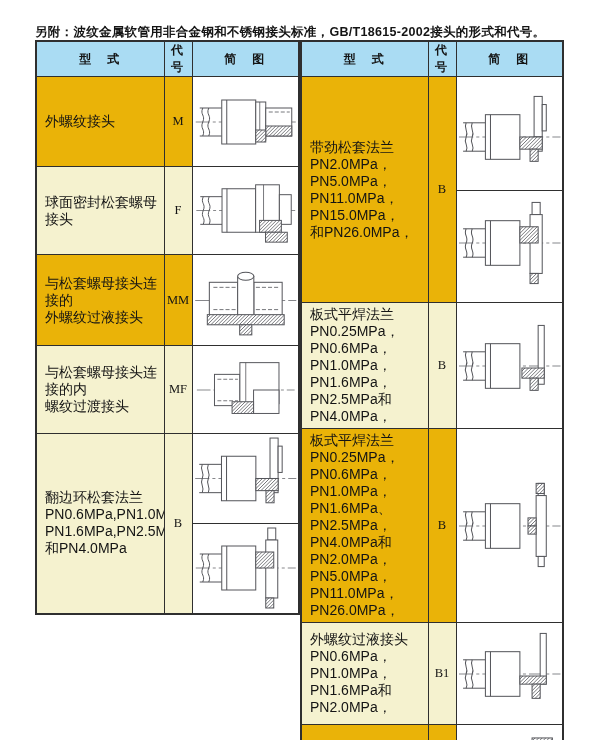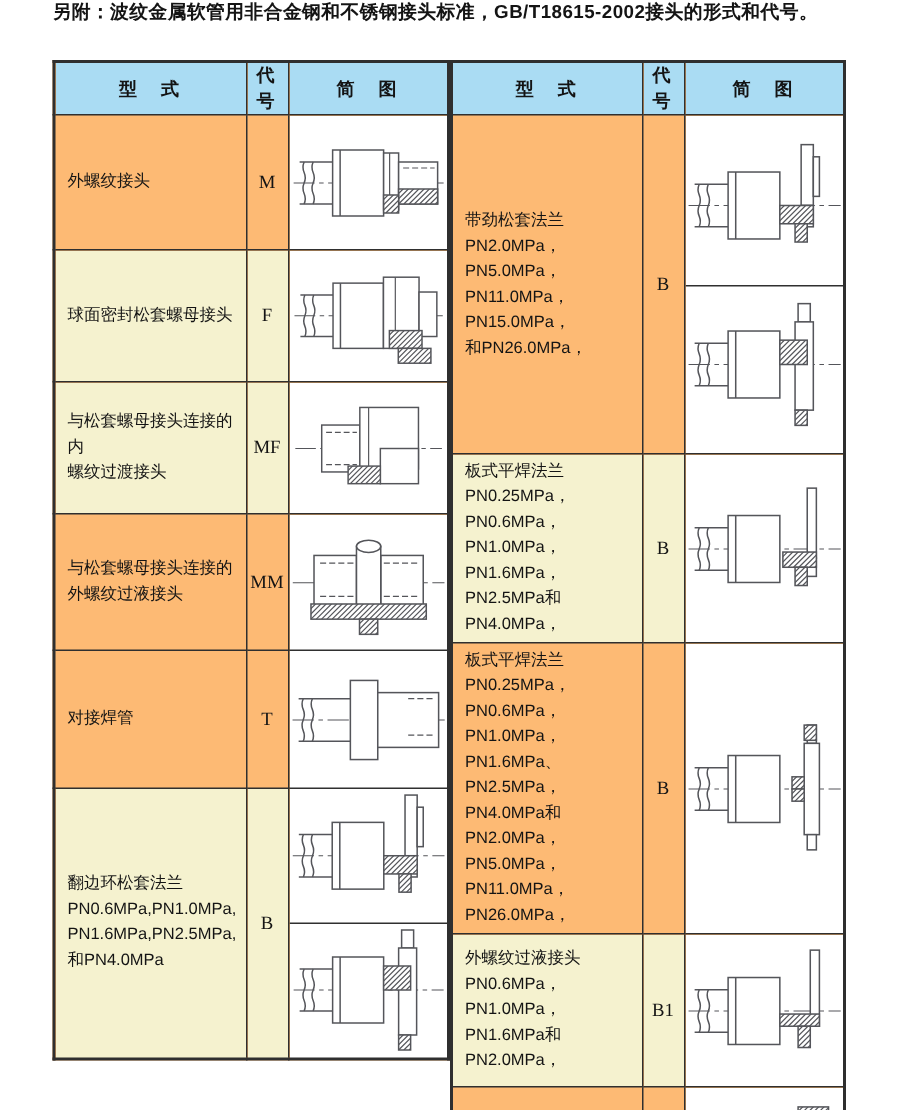--- a/index.html
+++ b/index.html
@@ -4,34 +4,34 @@
 <style>
   :root{
     --bd:#2f2f2f; --hdr:#aadcf3; --hl:#f5f2cf; --lc:#54555a;
   }
   html,body{margin:0;padding:0;}
   body{
     width:600px;height:740px;background:#ffffff;position:relative;overflow:hidden;
     font-family:"Liberation Sans","DejaVu Sans",sans-serif;color:#141414;
   }
   .title{
-    position:absolute;left:35px;top:0;width:540px;
+    position:absolute;left:35px;top:24px;width:540px;
     font-size:12.5px;font-weight:bold;letter-spacing:0.3px;
   }
   table.ft{
     position:absolute;top:40px;border-collapse:collapse;table-layout:fixed;
-    background:#fdba74;border:2px solid var(--bd);
+    background:#eab308;border:2px solid var(--bd);
   }
   .ft th,.ft td{border:1px solid var(--bd);padding:0;vertical-align:middle;overflow:hidden;}
   th.h{
     background:var(--hdr);font-size:12px;font-weight:bold;height:25px;
     letter-spacing:2px;font-family:"Liberation Serif","DejaVu Serif",serif;
   }
   td.type{padding:3px 3px 3px 8px;}
-  td.type .tx{white-space:pre-line;font-size:11px;line-height:17px;}
+  td.type .tx{white-space:pre-line;font-size:14px;line-height:17px;}
   td.code{
     text-align:center;font-family:"Liberation Serif","DejaVu Serif",serif;
     font-size:12.5px;
   }
   td.diag{background:#fff;}
   .hl{background:var(--hl);}
   .dstack{display:flex;flex-direction:column;}
   .dhalf{box-sizing:border-box;}
   .dhalf + .dhalf{border-top:1px solid var(--bd);}
   svg.fd{display:block;width:100%;height:100%;}
@@ -150,55 +150,20 @@
               <line x1="61.5" y1="76" x2="75.5" y2="62" stroke="#54555a" stroke-width="0.8" fill="none"></line>
               <line x1="65" y1="76" x2="79" y2="62" stroke="#54555a" stroke-width="0.8" fill="none"></line>
               <line x1="68.5" y1="76" x2="82.5" y2="62" stroke="#54555a" stroke-width="0.8" fill="none"></line>
               <line x1="72" y1="76" x2="86" y2="62" stroke="#54555a" stroke-width="0.8" fill="none"></line>
               <line x1="75.5" y1="76" x2="89.5" y2="62" stroke="#54555a" stroke-width="0.8" fill="none"></line>
               <line x1="79" y1="76" x2="93" y2="62" stroke="#54555a" stroke-width="0.8" fill="none"></line>
               <line x1="82.5" y1="76" x2="96.5" y2="62" stroke="#54555a" stroke-width="0.8" fill="none"></line>
               <line x1="86" y1="76" x2="100" y2="62" stroke="#54555a" stroke-width="0.8" fill="none"></line>
               <line x1="89.5" y1="76" x2="103.5" y2="62" stroke="#54555a" stroke-width="0.8" fill="none"></line>
               <line x1="93" y1="76" x2="107" y2="62" stroke="#54555a" stroke-width="0.8" fill="none"></line>
-            </g>
-          </svg>
-        </td>
-  </tr>
-  <tr style="height:88px">
-    <td class="type hl">
-          <div class="tx">与松套螺母接头连接的内
-螺纹过渡接头</div>
-        </td>
-    <td class="code hl">MF</td>
-    <td class="diag">
-          <svg class="fd" style="height:86px" viewBox="0 0 104 88">
-            <line x1="2" y1="44" x2="102" y2="44" stroke="#54555a" stroke-width="0.7" fill="none" stroke-dasharray="14 3 3 3"></line>
-            <rect x="20" y="28" width="26" height="32" fill="#fff" stroke="#54555a" stroke-width="1"></rect>
-            <line x1="23" y1="33" x2="44" y2="33" stroke="#54555a" stroke-width="0.8" fill="none" stroke-dasharray="4 2"></line>
-            <line x1="23" y1="55" x2="44" y2="55" stroke="#54555a" stroke-width="0.8" fill="none" stroke-dasharray="4 2"></line>
-            <rect x="46" y="16" width="40" height="42" fill="#fff" stroke="#54555a" stroke-width="1"></rect>
-            <line x1="52" y1="16" x2="52" y2="58" stroke="#54555a" stroke-width="0.8" fill="none"></line>
-            <rect x="60" y="44" width="26" height="24" fill="#fff" stroke="#54555a" stroke-width="1"></rect>
-            <clipPath id="hx6">
-              <rect x="38" y="56" width="22" height="12"></rect>
-            </clipPath>
-            <rect x="38" y="56" width="22" height="12" fill="#fff" stroke="#54555a" stroke-width="1"></rect>
-            <g clip-path="url(#hx6)">
-              <line x1="22" y1="68" x2="38" y2="52" stroke="#54555a" stroke-width="0.8" fill="none"></line>
-              <line x1="25.5" y1="68" x2="41.5" y2="52" stroke="#54555a" stroke-width="0.8" fill="none"></line>
-              <line x1="29" y1="68" x2="45" y2="52" stroke="#54555a" stroke-width="0.8" fill="none"></line>
-              <line x1="32.5" y1="68" x2="48.5" y2="52" stroke="#54555a" stroke-width="0.8" fill="none"></line>
-              <line x1="36" y1="68" x2="52" y2="52" stroke="#54555a" stroke-width="0.8" fill="none"></line>
-              <line x1="39.5" y1="68" x2="55.5" y2="52" stroke="#54555a" stroke-width="0.8" fill="none"></line>
-              <line x1="43" y1="68" x2="59" y2="52" stroke="#54555a" stroke-width="0.8" fill="none"></line>
-              <line x1="46.5" y1="68" x2="62.5" y2="52" stroke="#54555a" stroke-width="0.8" fill="none"></line>
-              <line x1="50" y1="68" x2="66" y2="52" stroke="#54555a" stroke-width="0.8" fill="none"></line>
-              <line x1="53.5" y1="68" x2="69.5" y2="52" stroke="#54555a" stroke-width="0.8" fill="none"></line>
-              <line x1="57" y1="68" x2="73" y2="52" stroke="#54555a" stroke-width="0.8" fill="none"></line>
             </g>
           </svg>
         </td>
   </tr>
   <tr style="height:91px">
     <td class="type">
           <div class="tx">与松套螺母接头连接的
 外螺纹过液接头</div>
         </td>
     <td class="code">MM</td>
@@ -255,36 +220,52 @@
               <line x1="39" y1="78" x2="53" y2="64" stroke="#54555a" stroke-width="0.8" fill="none"></line>
               <line x1="42.5" y1="78" x2="56.5" y2="64" stroke="#54555a" stroke-width="0.8" fill="none"></line>
               <line x1="46" y1="78" x2="60" y2="64" stroke="#54555a" stroke-width="0.8" fill="none"></line>
               <line x1="49.5" y1="78" x2="63.5" y2="64" stroke="#54555a" stroke-width="0.8" fill="none"></line>
               <line x1="53" y1="78" x2="67" y2="64" stroke="#54555a" stroke-width="0.8" fill="none"></line>
               <line x1="56.5" y1="78" x2="70.5" y2="64" stroke="#54555a" stroke-width="0.8" fill="none"></line>
             </g>
           </svg>
         </td>
   </tr>
-  <tr style="height:92px">
-    <td class="type">
-          <div class="tx">对接焊管</div>
-        </td>
-    <td class="code">T</td>
-    <td class="diag">
-          <svg class="fd" style="height:90px" viewBox="0 0 104 88">
+  <tr style="height:88px">
+    <td class="type hl">
+          <div class="tx">与松套螺母接头连接的内
+螺纹过渡接头</div>
+        </td>
+    <td class="code hl">MF</td>
+    <td class="diag">
+          <svg class="fd" style="height:86px" viewBox="0 0 104 88">
             <line x1="2" y1="44" x2="102" y2="44" stroke="#54555a" stroke-width="0.7" fill="none" stroke-dasharray="14 3 3 3"></line>
-            <line x1="6" y1="30" x2="40" y2="30" stroke="#54555a" stroke-width="1" fill="none"></line>
-            <line x1="6" y1="58" x2="40" y2="58" stroke="#54555a" stroke-width="1" fill="none"></line>
-            <path d="M9,30 c-3,7 3,7 0,14 c-3,7 3,7 0,14" fill="none" stroke="#54555a" stroke-width="1"></path>
-            <path d="M15,30 c-3,7 3,7 0,14 c-3,7 3,7 0,14" fill="none" stroke="#54555a" stroke-width="1"></path>
-            <rect x="40" y="18" width="18" height="52" fill="#fff" stroke="#54555a" stroke-width="1"></rect>
-            <rect x="58" y="26" width="40" height="36" fill="#fff" stroke="#54555a" stroke-width="1"></rect>
-            <line x1="78" y1="30" x2="95" y2="30" stroke="#54555a" stroke-width="0.8" fill="none" stroke-dasharray="4 2"></line>
-            <line x1="78" y1="54" x2="95" y2="54" stroke="#54555a" stroke-width="0.8" fill="none" stroke-dasharray="4 2"></line>
+            <rect x="20" y="28" width="26" height="32" fill="#fff" stroke="#54555a" stroke-width="1"></rect>
+            <line x1="23" y1="33" x2="44" y2="33" stroke="#54555a" stroke-width="0.8" fill="none" stroke-dasharray="4 2"></line>
+            <line x1="23" y1="55" x2="44" y2="55" stroke="#54555a" stroke-width="0.8" fill="none" stroke-dasharray="4 2"></line>
+            <rect x="46" y="16" width="40" height="42" fill="#fff" stroke="#54555a" stroke-width="1"></rect>
+            <line x1="52" y1="16" x2="52" y2="58" stroke="#54555a" stroke-width="0.8" fill="none"></line>
+            <rect x="60" y="44" width="26" height="24" fill="#fff" stroke="#54555a" stroke-width="1"></rect>
+            <clipPath id="hx6">
+              <rect x="38" y="56" width="22" height="12"></rect>
+            </clipPath>
+            <rect x="38" y="56" width="22" height="12" fill="#fff" stroke="#54555a" stroke-width="1"></rect>
+            <g clip-path="url(#hx6)">
+              <line x1="22" y1="68" x2="38" y2="52" stroke="#54555a" stroke-width="0.8" fill="none"></line>
+              <line x1="25.5" y1="68" x2="41.5" y2="52" stroke="#54555a" stroke-width="0.8" fill="none"></line>
+              <line x1="29" y1="68" x2="45" y2="52" stroke="#54555a" stroke-width="0.8" fill="none"></line>
+              <line x1="32.5" y1="68" x2="48.5" y2="52" stroke="#54555a" stroke-width="0.8" fill="none"></line>
+              <line x1="36" y1="68" x2="52" y2="52" stroke="#54555a" stroke-width="0.8" fill="none"></line>
+              <line x1="39.5" y1="68" x2="55.5" y2="52" stroke="#54555a" stroke-width="0.8" fill="none"></line>
+              <line x1="43" y1="68" x2="59" y2="52" stroke="#54555a" stroke-width="0.8" fill="none"></line>
+              <line x1="46.5" y1="68" x2="62.5" y2="52" stroke="#54555a" stroke-width="0.8" fill="none"></line>
+              <line x1="50" y1="68" x2="66" y2="52" stroke="#54555a" stroke-width="0.8" fill="none"></line>
+              <line x1="53.5" y1="68" x2="69.5" y2="52" stroke="#54555a" stroke-width="0.8" fill="none"></line>
+              <line x1="57" y1="68" x2="73" y2="52" stroke="#54555a" stroke-width="0.8" fill="none"></line>
+            </g>
           </svg>
         </td>
   </tr>
   <tr style="height:180px">
     <td class="type hl">
           <div class="tx">翻边环松套法兰
 PN0.6MPa,PN1.0MPa,
 PN1.6MPa,PN2.5MPa,
 和PN4.0MPa</div>
         </td>

